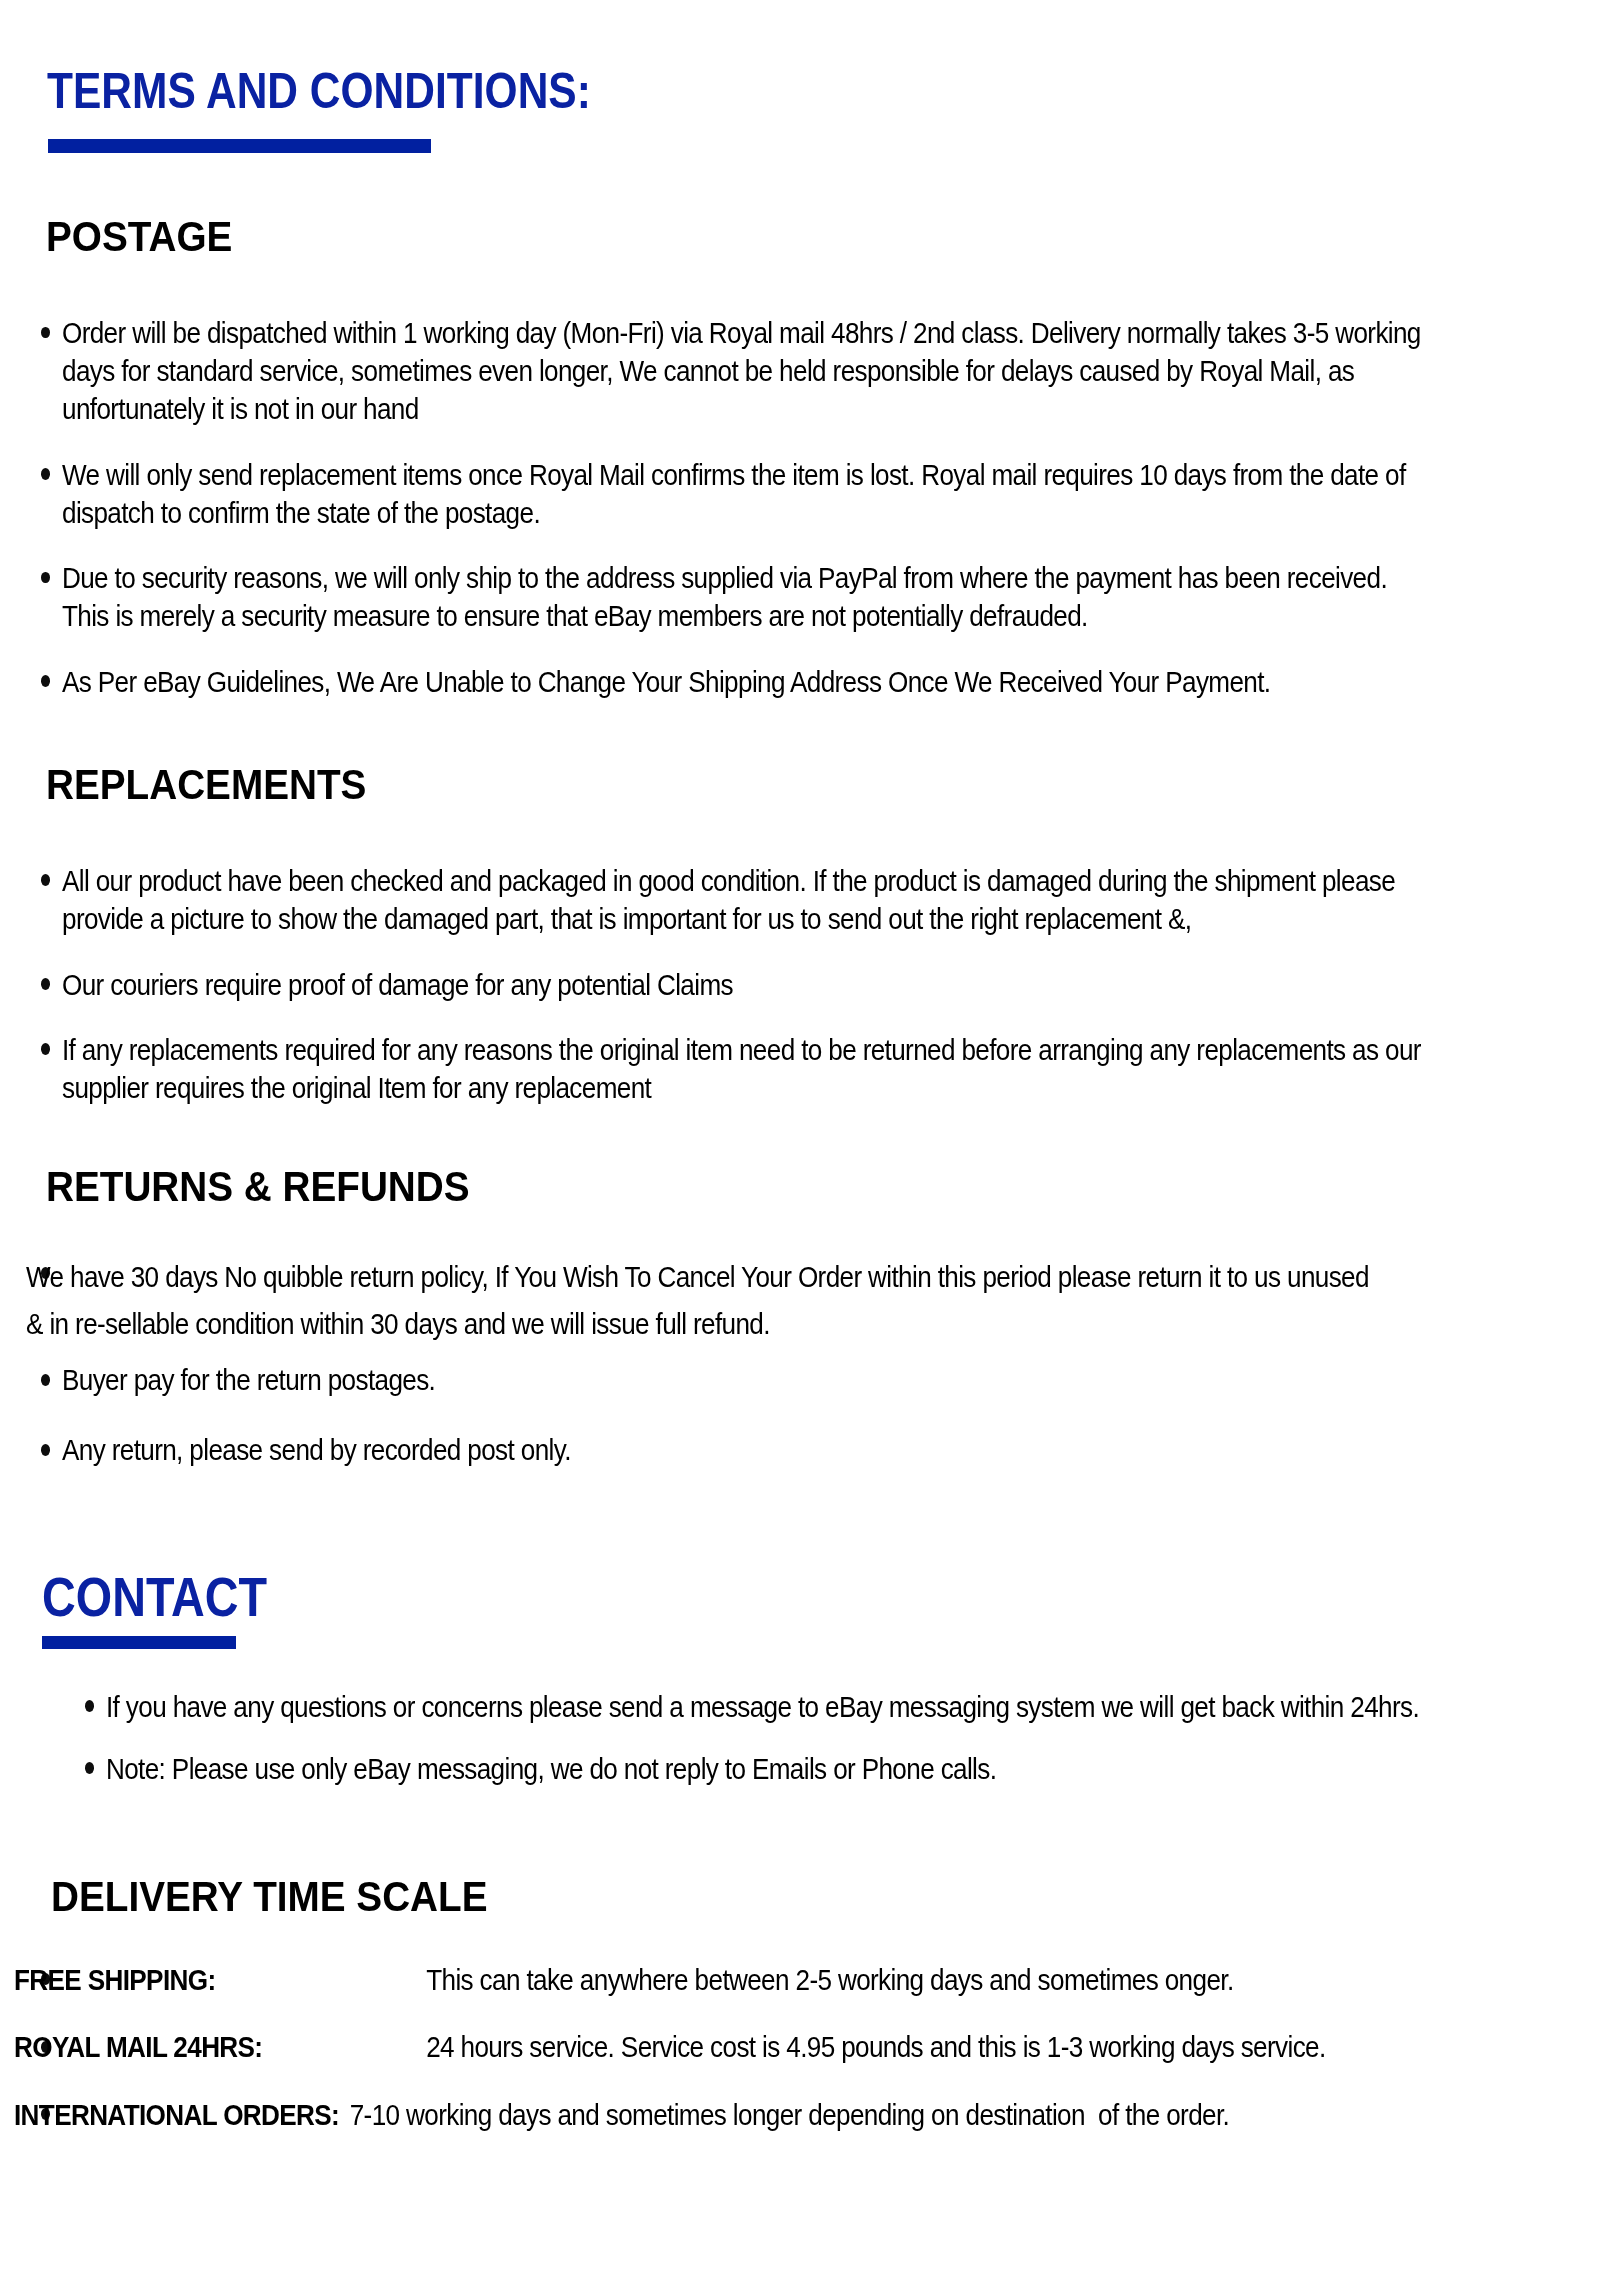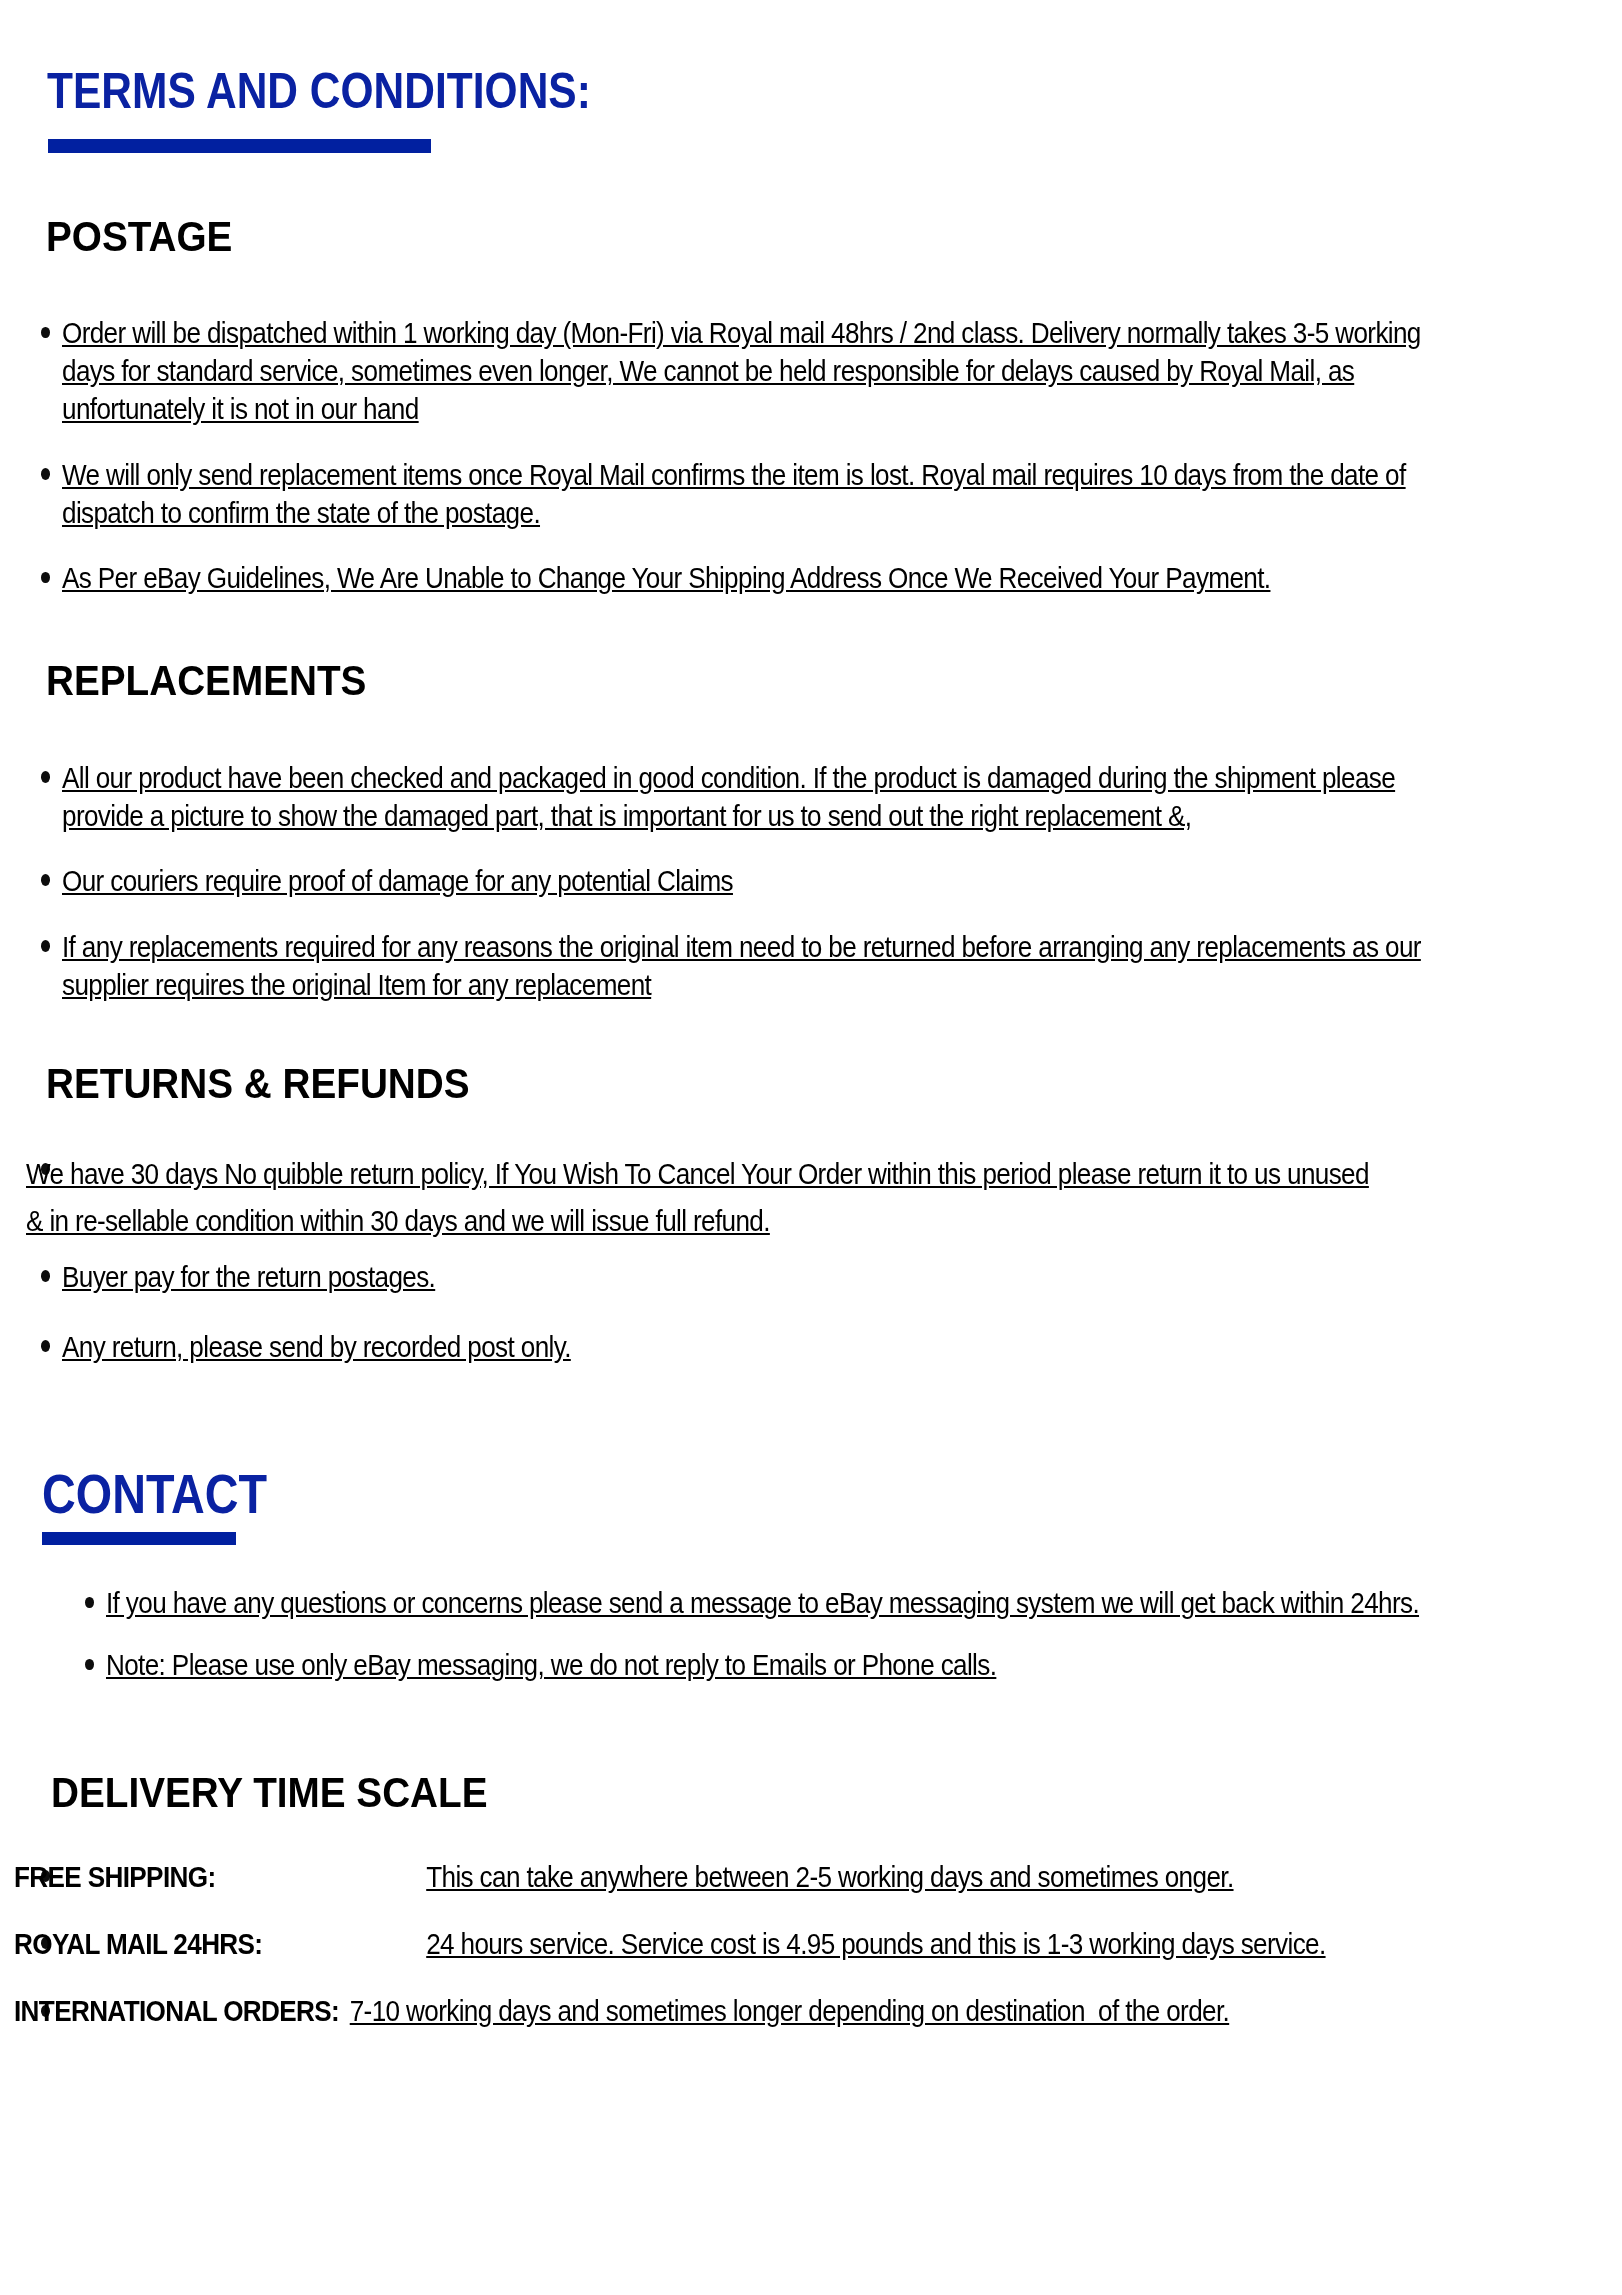--- a/index.html
+++ b/index.html
@@ -62,21 +62,20 @@
     color: #0a22a2;
     white-space: nowrap;
     transform: scaleX(0.85);
     transform-origin: 0 50%;
   }
 
   
   ul.bullets {
     list-style: none;
     margin-top: 54px;
-    text-decoration: underline;
   }
   ul.bullets li {
     position: relative;
     padding-left: 62px;
     margin-bottom: 27.5px;
   }
   ul.bullets li .dot {
     position: absolute;
     left: 41px;
     top: 12.4px;
@@ -128,20 +127,25 @@
 days for standard service, sometimes even longer, We cannot be held responsible for delays caused by Royal Mail, as
 unfortunately it is not in our hand</span>
   </li>
   <li>
     <span class="dot"></span>
     <span class="txt">We will only send replacement items once Royal Mail confirms the item is lost. Royal mail requires 10 days from the date of
 dispatch to confirm the state of the postage.</span>
   </li>
   <li>
     <span class="dot"></span>
+    <span class="txt">Due to security reasons, we will only ship to the address supplied via PayPal from where the payment has been received.
+This is merely a security measure to ensure that eBay members are not potentially defrauded.</span>
+  </li>
+  <li>
+    <span class="dot"></span>
     <span class="txt">As Per eBay Guidelines, We Are Unable to Change Your Shipping Address Once We Received Your Payment.</span>
   </li>
 </ul>
 
 <h2 class="section">REPLACEMENTS</h2>
 <ul class="bullets">
   <li>
     <span class="dot"></span>
     <span class="txt">All our product have been checked and packaged in good condition. If the product is damaged during the shipment please
 provide a picture to show the damaged part, that is important for us to send out the right replacement &amp;,</span>

